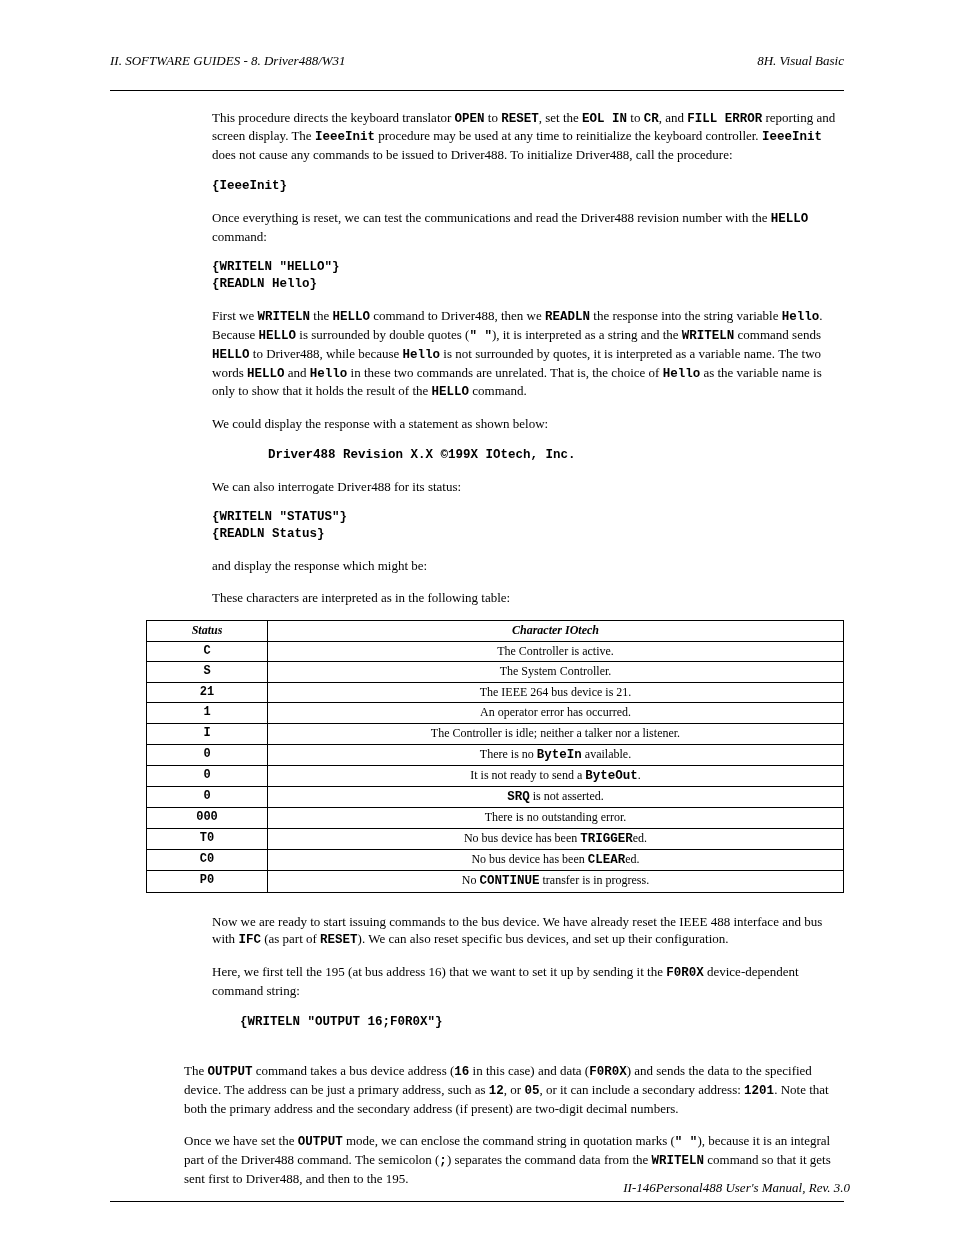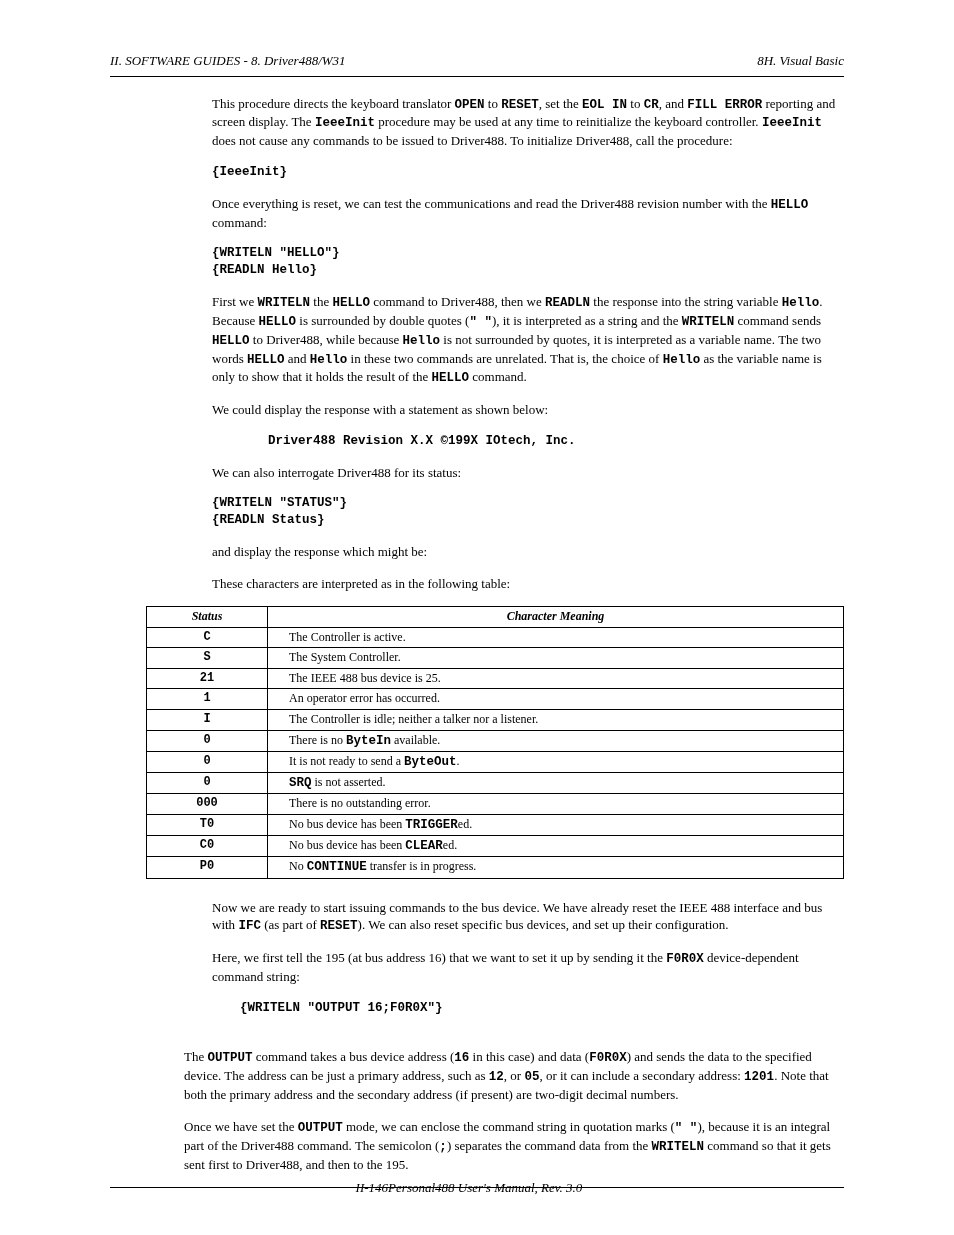--- a/index.html
+++ b/index.html
@@ -17,21 +17,21 @@
     height: 1235px;
     position: relative;
     box-sizing: border-box;
     padding: 52px 110px 40px 110px;
   }
   .header {
     display: flex;
     justify-content: space-between;
     font-style: italic;
     font-size: 13px;
-    margin-bottom: 6px;
+    margin-bottom: 20px;
   }
   hr.rule {
     border: none;
     border-top: 1px solid #000;
     margin: 0 0 18px 0;
   }
   hr.rule-bottom {
     border: none;
     border-top: 1px solid #000;
     margin: 14px 0 6px 0;
@@ -64,30 +64,31 @@
     text-align: center;
   }
   table.status td.code {
     width: 78px;
     text-align: center;
     font-family: "Courier New", Courier, monospace;
     font-weight: bold;
   }
   table.status td.desc {
     font-family: "Times New Roman", serif;
+    text-align: center;
   }
   .footer {
     position: absolute;
     bottom: 38px;
     left: 110px;
-    right: 126px;
+    right: 104px;
     font-style: italic;
     font-size: 13px;
     display: flex;
-    justify-content: center;
+    justify-content: flex-end;
   }
 </style>
 </head>
 <body>
 
 <div class="page">
 
   <div class="header">
     <span>II. SOFTWARE GUIDES - 8. Driver488/W31</span>
     <span>8H. Visual Basic</span>
@@ -128,35 +129,35 @@
 
     <p class="block">and display the response which might be:</p>
 
 
     <p class="block">These characters are interpreted as in the following table:</p>
 
     <table class="status">
       <thead>
         <tr>
           <th>Status</th>
-          <th>Character Meaning</th>
+          <th>Character IOtech</th>
         </tr>
       </thead>
       <tbody id="status-body">
           <tr>
             <td class="code">C</td>
             <td class="desc">The Controller is active.</td>
           </tr>
           <tr>
             <td class="code">S</td>
             <td class="desc">The System Controller.</td>
           </tr>
           <tr>
             <td class="code">21</td>
-            <td class="desc">The IEEE 488 bus device is 25.</td>
+            <td class="desc">The IEEE 264 bus device is 21.</td>
           </tr>
           <tr>
             <td class="code">1</td>
             <td class="desc">An operator error has occurred.</td>
           </tr>
           <tr>
             <td class="code">I</td>
             <td class="desc">The Controller is idle; neither a talker nor a listener.</td>
           </tr>
           <tr>

